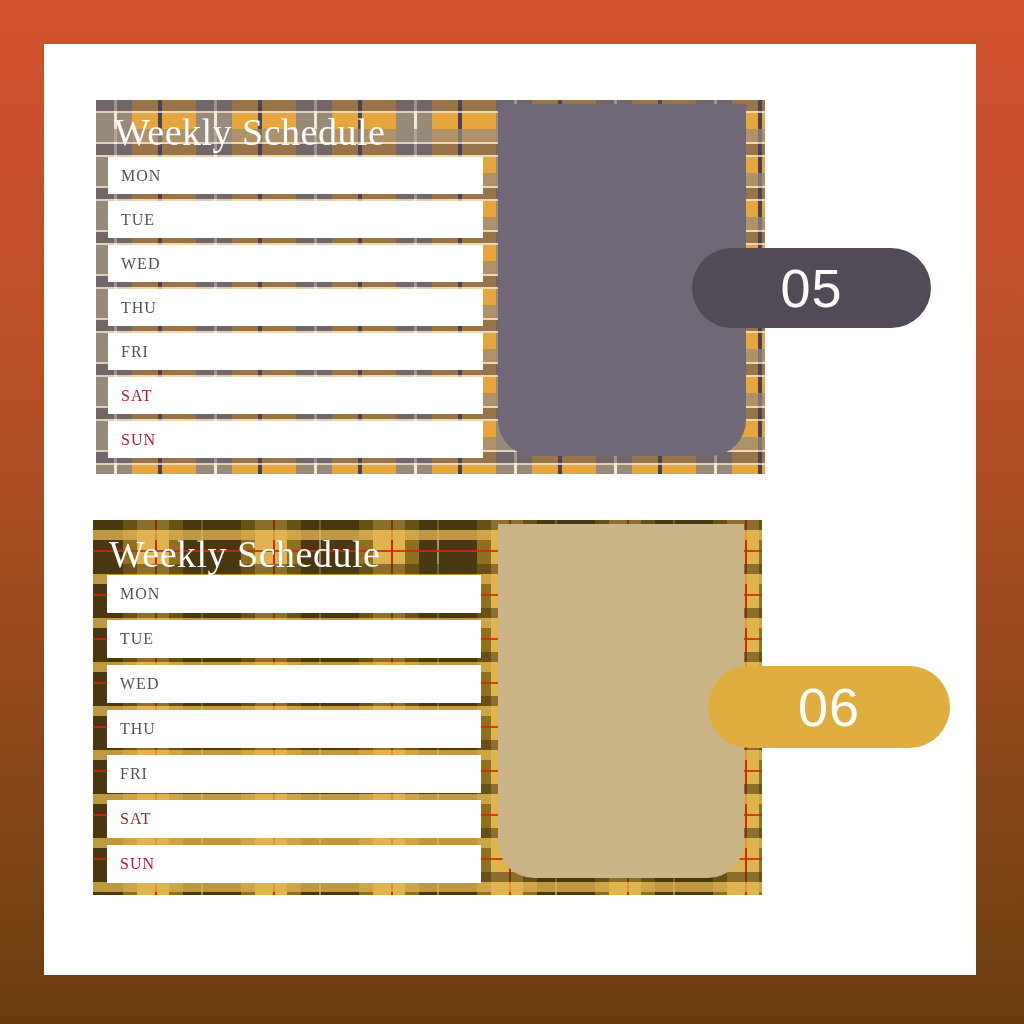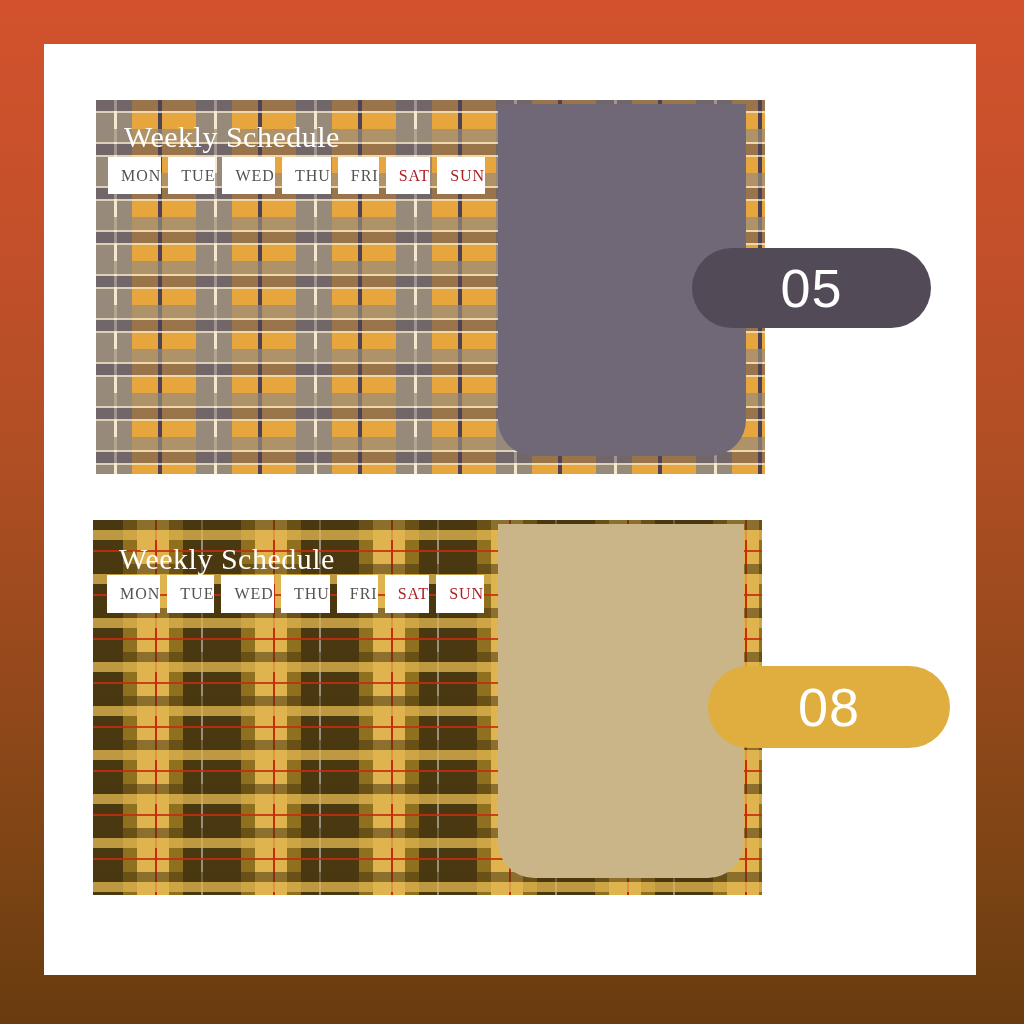--- a/index.html
+++ b/index.html
@@ -50,27 +50,27 @@
         #DFB44F 44px, #DFB44F 62px,
         #C62C0E 62px, #C62C0E 64px,
         #DFB44F 64px, #DFB44F 76px,
         #8E701E 76px, #8E701E 90px,
         #4A3811 90px, #4A3811 108px,
         #98907C 108px, #98907C 110px,
         #4A3811 110px, #4A3811 118px);
   }
 
   .title{
-    position:absolute;margin:12px;font-weight:400;
-    font-family:"Liberation Serif",serif;font-size:30px;letter-spacing:0.5px;
+    position:absolute;margin:2px;font-weight:400;
+    font-family:"Liberation Serif",serif;font-size:38px;letter-spacing:0.5px;
   }
   .planner-a .title{left:16px;top:8px;}
   .planner-b .title{left:14px;top:10px;}
 
-  .rows{position:absolute;display:flex;flex-direction:row;}
+  .rows{position:absolute;display:flex;flex-direction:column;justify-content:center;}
   .planner-a .rows{left:12px;top:57px;width:375px;gap:7px;}
   .planner-b .rows{left:14px;top:55px;width:374px;gap:7px;}
   .row{background:#FFFFFF;display:flex;align-items:center;padding-left:13px;box-sizing:border-box;}
   .planner-a .row{height:37px;}
   .planner-b .row{height:38px;}
   .day{
     font-family:"Liberation Serif",serif;font-size:16px;letter-spacing:1px;line-height:1;
   }
 
   .notes{position:absolute;border-radius:0 0 36px 36px;}
@@ -149,17 +149,17 @@
           <span class="day" style="color: rgb(172, 31, 36);">SAT</span>
         </div>
         <div class="row">
           <span class="day" style="color: rgb(172, 31, 36);">SUN</span>
         </div>
       </div>
       <div class="notes" style="background: rgb(201, 181, 135);"></div>
     </section>
 
     <div class="badge badge-b" style="background: rgb(223, 174, 62);">
-      <span class="badge-text" style="color: rgb(255, 255, 255);">08</span>
+      <span class="badge-text" style="color: rgb(255, 255, 255);">06</span>
     </div>
 
   </div>
 </div>
 
 </body></html>

